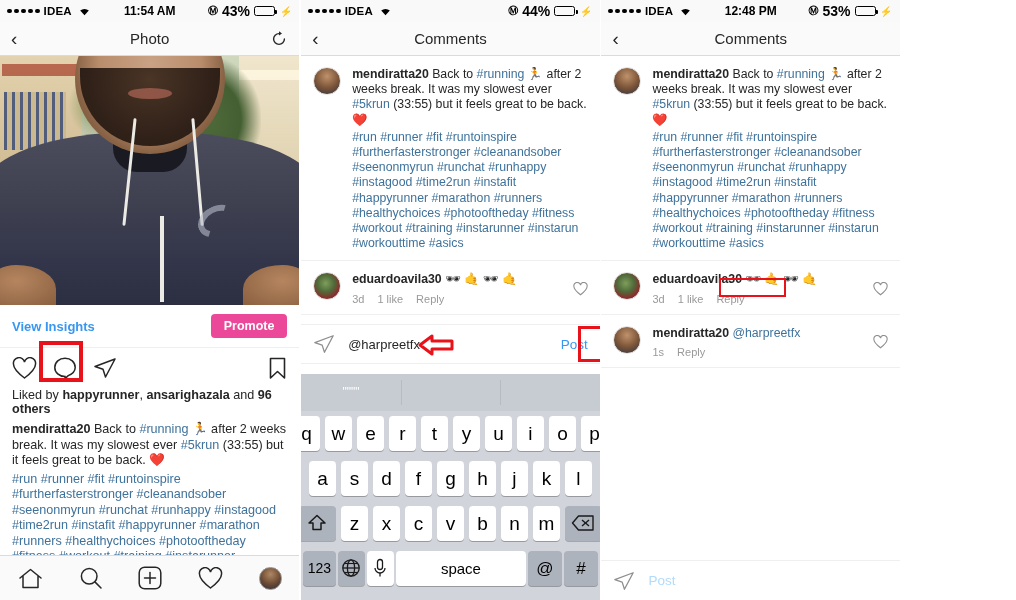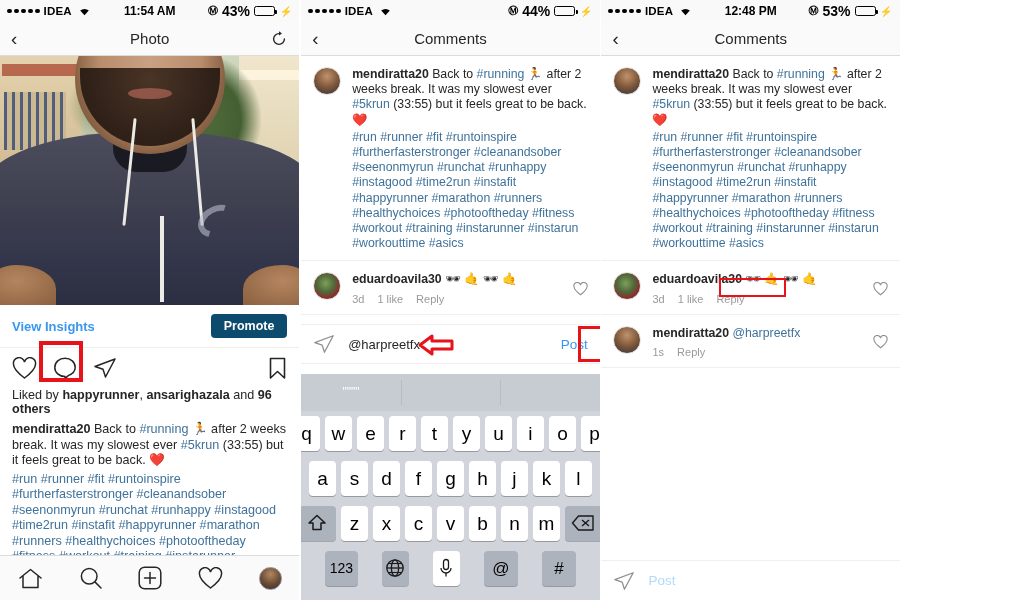--- a/index.html
+++ b/index.html
@@ -137,21 +137,21 @@
   .arm-r { position:absolute; right:-10px; bottom:0; width:66px; height:40px;
     background:radial-gradient(ellipse at 60% 40%, #b5855f, #8a6040); border-radius:60% 40% 0 0;}
 
   
   .insights-row {
     display:flex; align-items:center; justify-content:space-between;
     padding:9px 12px 9px 12px; border-bottom:1px solid #efefef;
   }
   .view-insights { color:#3897f0; font-size:13px; font-weight:bold; }
   .promote-btn {
-    background:#0c4a6e; color:#fff; font-size:12.5px; font-weight:bold;
+    background:#ec4899; color:#fff; font-size:12.5px; font-weight:bold;
     padding:5px 13px; border-radius:4px;
   }
 
   
   .action-row {
     display:flex; align-items:center; padding:8px 12px 6px 12px; position:relative;
   }
   .act-ico { margin-right:16px; display:flex; align-items:center; }
   .act-save { margin-left:auto; margin-right:0; }
   .red-box-comment {
@@ -237,21 +237,21 @@
     height:35px; line-height:35px; flex:0 0 27px;
     font-family:"Liberation Sans", sans-serif;
   }
   .kb-row.r2 { padding:0 14px; }
   .kb-row.r3 { padding:0 0; }
   .key.wide { flex:0 0 37px; background:#adb3bd; box-shadow:0 1px 0 rgba(0,0,0,.22); }
   .key.space { flex:0 0 130px; font-size:15px; }
   .key.num { flex:0 0 33px; font-size:14px; background:#adb3bd; }
   .key.gray { background:#adb3bd; box-shadow:0 1px 0 rgba(0,0,0,.22); }
   .key.mic { flex:0 0 27px; }
-  .kb-row.r4 { gap:24px; }
+  .kb-row.r4 { gap:2px; }
   .key.sym { flex:0 0 34px; font-size:17px; background:#adb3bd; }
 
   
   .arrow-ann { position:absolute; z-index:9; }
 
   svg { display:block; }
 </style>
 </head>
 <body>
 
@@ -525,20 +525,21 @@
                 <line x1="3.2" y1="14.5" x2="16.8" y2="14.5" stroke="#1a1a1a" stroke-width="1.1"></line>
               </svg>
           </span>
           <span class="key mic">
             <svg width="14" height="20" viewBox="0 0 14 20" style="margin:7px auto 0">
                 <rect x="4.5" y="1.5" width="5" height="10" rx="2.5" fill="none" stroke="#1a1a1a" stroke-width="1.3"></rect>
                 <path d="M2 10 A5 5 0 0 0 12 10" fill="none" stroke="#1a1a1a" stroke-width="1.3"></path>
                 <line x1="7" y1="15" x2="7" y2="18.5" stroke="#1a1a1a" stroke-width="1.3"></line>
               </svg>
           </span>
+          <span class="key space">space</span>
           <span class="key sym">@</span>
           <span class="key sym">#</span>
         </div>
       </div>
     </div>
   </div>
 
   <div class="sep"></div>
 
   <div class="screen s3">

